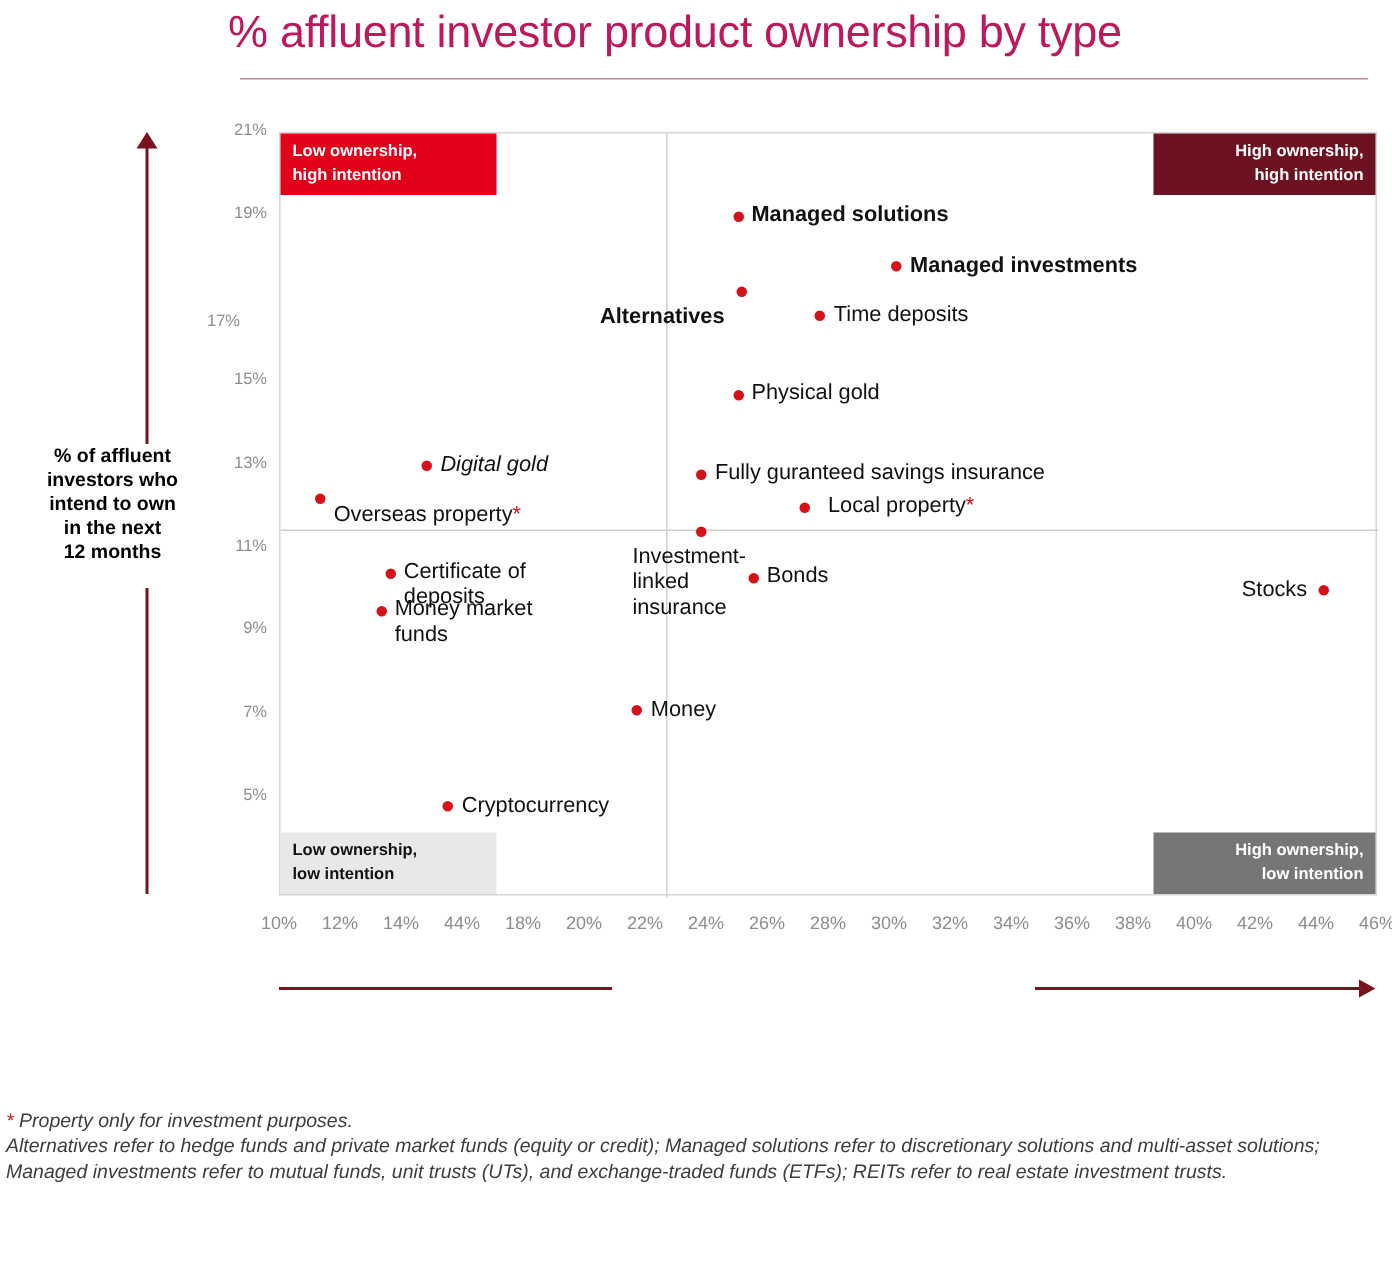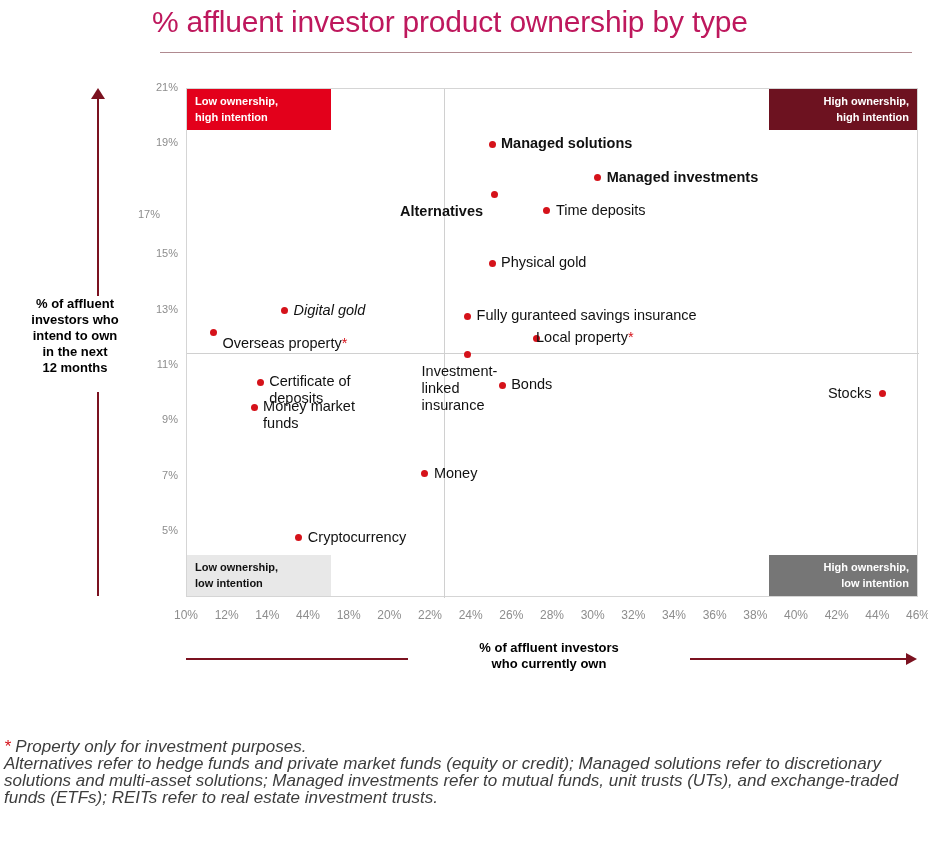--- a/index.html
+++ b/index.html
@@ -95,21 +95,21 @@
   .xarrow-line-r{position:absolute;left:690px;top:658px;width:218px;height:2px;background:#7b1220;}
   .xarrow-head{
     position:absolute;left:906px;top:653px;width:0;height:0;
     border-top:6px solid transparent;border-bottom:6px solid transparent;
     border-left:11px solid #7b1220;
   }
 
   
   .foot-italic{
     position:absolute;left:4px;top:738px;width:920px;
-    font-size:17px;font-style:italic;color:#3d3d3d;line-height:17px;
+    font-size:13px;font-style:italic;color:#3d3d3d;line-height:17px;
   }
   .foot-italic .ast{color:#d5121a;font-style:italic;}
   .foot-plain{
     position:absolute;left:4px;top:806px;width:920px;
     font-size:12.5px;color:#1a1a1a;line-height:17px;white-space:pre-line;
   }
   .bottom-strip{
     position:absolute;left:0;top:690px;width:928px;height:10px;background:#ffffff;
   }
 </style>
@@ -126,22 +126,20 @@
   <div class="yarrow-line2"></div>
   <div class="yaxis-title">% of affluent
 investors who
 intend to own
 in the next
 12 months</div>
 
   <div class="xarrow-line-l"></div>
   <div class="xarrow-line-r"></div>
   <div class="xarrow-head"></div>
-  <div class="xaxis-title">% of affluent investors
-who currently own</div>
 
   <div id="yticks">
       <div class="ytick" style="left: 138px; top: 81px;">21%</div>
       <div class="ytick" style="left: 138px; top: 136.375px;">19%</div>
       <div class="ytick" style="left: 120px; top: 191.75px; margin-top: 16px;">17%</div>
       <div class="ytick" style="left: 138px; top: 247.125px;">15%</div>
       <div class="ytick" style="left: 138px; top: 302.5px;">13%</div>
       <div class="ytick" style="left: 138px; top: 357.875px;">11%</div>
       <div class="ytick" style="left: 138px; top: 413.25px;">9%</div>
       <div class="ytick" style="left: 138px; top: 468.625px;">7%</div>
@@ -193,21 +191,21 @@
         <div class="dlabel" style="left: 368.9px; top: 112.825px;">Time deposits</div>
         <div class="dot" style="left: 305px; top: 174.431px;"></div>
         <div class="dlabel" style="left: 314px; top: 165.431px;">Physical gold</div>
         <div class="dot" style="left: 97.6px; top: 221.5px;"></div>
         <div class="dlabel" style="left: 106.6px; top: 212.5px; font-style: italic;">Digital gold</div>
         <div class="dot" style="left: 280.6px; top: 227.037px;"></div>
         <div class="dlabel" style="left: 289.6px; top: 218.037px;">Fully guranteed savings insurance</div>
         <div class="dot" style="left: 26.4333px; top: 243.65px;"></div>
         <div class="dlabel" style="left: 35.4333px; top: 226px; margin-top: 20px;">Overseas property<span class="star">*</span></div>
         <div class="dot" style="left: 349.733px; top: 249.188px;"></div>
-        <div class="dlabel" style="left: 349px; top: 240.188px;">Local property<span class="star">*</span></div>
+        <div class="dlabel" style="left: 365px; top: 240.188px;">Local property<span class="star">*</span></div>
         <div class="dot" style="left: 280.6px; top: 265.8px;"></div>
         <div class="dlabel" style="left: 234.6px; top: 273.8px; width: 86px; white-space: normal;">Investment-linked insurance</div>
         <div class="dot" style="left: 73.2px; top: 293.488px;"></div>
         <div class="dlabel" style="left: 82.2px; top: 284.488px; width: 95px; white-space: normal;">Certificate of deposits</div>
         <div class="dot" style="left: 315.167px; top: 296.256px;"></div>
         <div class="dlabel" style="left: 324.167px; top: 287.256px;">Bonds</div>
         <div class="dot" style="left: 695.4px; top: 304.562px;"></div>
         <div class="dlabel lft" style="right: 45.6px; top: 295.562px;">Stocks</div>
         <div class="dot" style="left: 67.1px; top: 318.406px;"></div>
         <div class="dlabel" style="left: 76.1px; top: 309.406px; width: 100px; white-space: normal;">Money market funds</div>

